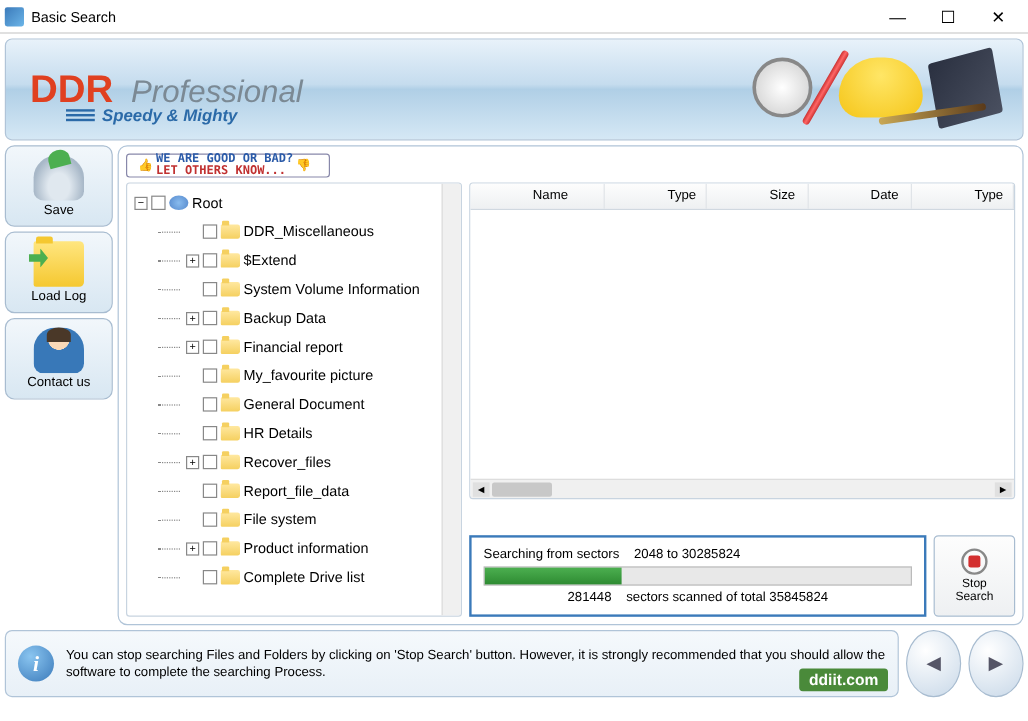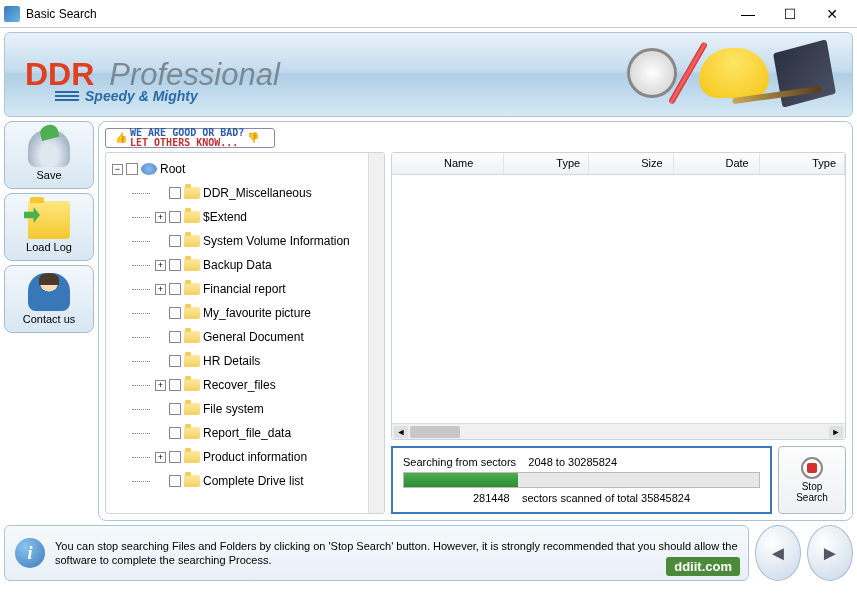--- a/index.html
+++ b/index.html
@@ -6,21 +6,21 @@
 body { background: #fff; width: 857px; height: 601px; overflow: hidden; }
 
 .titlebar { height: 28px; background: #fff; border-bottom: 1px solid #ccc; display: flex; align-items: center; padding: 0 4px; }
 .titlebar .icon { width: 16px; height: 16px; background: linear-gradient(135deg,#3b7aba,#6bb5e8); border-radius: 2px; margin-right: 6px; }
 .titlebar .title { font-size: 12px; flex: 1; }
 .titlebar .winbtn { width: 42px; height: 24px; display: flex; align-items: center; justify-content: center; font-size: 14px; cursor: pointer; }
 
 .header { height: 85px; margin: 4px; border: 1px solid #b0c4d8; border-radius: 6px; background: linear-gradient(180deg,#e8f2fa 0%,#c5dcee 45%,#b0cfe6 50%,#d5e8f5 100%); display: flex; align-items: center; padding: 0 20px; overflow: hidden; position: relative; }
 .header .logo { font-size: 32px; font-weight: bold; }
 .header .logo .d1 { color: #e04020; }
-.header .logo .pro { color: #7b8994; font-style: italic; font-weight: 400; font-size: 31px; margin-left: 6px; }
+.header .logo .pro { color: #7b8994; font-style: italic; font-weight: 400; font-size: 26px; margin-left: 6px; }
 .header .tagline { position: absolute; left: 80px; top: 55px; font-size: 14px; font-style: italic; color: #2b6aa8; font-weight: bold; }
 .header .tagline::before { content: ''; position: absolute; left: -30px; top: 7px; width: 24px; height: 2px; background: #2b6aa8; box-shadow: 0 -4px 0 #2b6aa8, 0 4px 0 #2b6aa8; }
 .header .tools { position: absolute; right: 20px; top: 5px; display: flex; gap: 8px; align-items: center; }
 .tool-mag { width: 50px; height: 50px; border-radius: 50%; border: 3px solid #888; background: radial-gradient(circle,#fff,#ccc); position: relative; }
 .tool-screw { width: 6px; height: 70px; background: linear-gradient(90deg,#c33,#f66,#c33); border-radius: 3px; transform: rotate(30deg); }
 .tool-hat { width: 70px; height: 50px; background: radial-gradient(ellipse at 50% 30%,#ffe666,#f5c518); border-radius: 35px 35px 20px 20px; position: relative; }
 .tool-book { width: 55px; height: 55px; background: linear-gradient(135deg,#2a3040,#4a5060); transform: rotate(-10deg) skewY(-5deg); border-radius: 3px; }
 .tool-pen { width: 90px; height: 6px; background: linear-gradient(90deg,#c9a855,#5a3a1a); border-radius: 3px; transform: rotate(-8deg); position: absolute; right: 10px; bottom: 10px; }
 
 .content { display: flex; height: 400px; padding: 0 4px; gap: 4px; }
@@ -68,21 +68,21 @@
 .gridscrollh { height: 16px; background: #f0f0f0; border-top: 1px solid #ddd; display: flex; align-items: center; padding: 0 2px; }
 .gridscrollh .arw { width: 14px; height: 12px; background: #e0e0e0; display:flex; align-items:center; justify-content:center; font-size:9px; }
 .gridscrollh .thumb { flex: 0 0 50px; height: 12px; background: #c8c8c8; border-radius: 2px; margin-left: 2px; }
 .gridscrollh .track { flex: 1; }
 
 .progress { border: 2px solid #3b7aba; padding: 8px 10px; font-size: 11px; }
 .progress .line1 { margin-bottom: 4px; }
 .progress .bar { height: 16px; background: #e8e8e8; border: 1px solid #bbb; margin-bottom: 4px; position: relative; }
 .progress .bar .fill { height: 100%; background: linear-gradient(180deg,#4caf50,#2e8b32); width: 32%; }
 .progress .line2 { text-align: center; }
-.progrow { display: flex; gap: 6px; align-items: stretch; }
+.progrow { display: flex; gap: 6px; align-items: stretch; margin-top: 24px; }
 .stopbtn { width: 68px; border: 1px solid #a8bcd0; border-radius: 4px; background: linear-gradient(180deg,#fdfdfd,#eef0f2); display: flex; flex-direction: column; align-items: center; justify-content: center; font-size: 10px; cursor: pointer; gap: 2px; padding: 4px; }
 .stopbtn .stopico { width: 22px; height: 22px; border: 2px solid #888; border-radius: 50%; display: flex; align-items: center; justify-content: center; }
 .stopbtn .stopico::after { content:''; width: 10px; height: 10px; background: #d32f2f; border-radius: 2px; }
 
 .footer { height: 56px; margin: 4px; display: flex; gap: 6px; align-items: stretch; }
 .hintbox { flex: 1; border: 1px solid #b0c4d8; border-radius: 6px; background: linear-gradient(180deg,#f5f9fc,#e8f0f7); display: flex; align-items: center; padding: 6px 10px; gap: 10px; font-size: 11px; position: relative; }
 .hintbox .info { width: 30px; height: 30px; border-radius: 50%; background: radial-gradient(circle at 35% 30%,#8ac5f0,#3b7aba); color: #fff; display: flex; align-items: center; justify-content: center; font-size: 18px; font-weight: bold; font-style: italic; font-family: serif; flex-shrink: 0; }
 .hintbox .badge { position: absolute; right: 8px; bottom: 4px; background: #4a8a3a; color: #fff; padding: 2px 8px; border-radius: 3px; font-size: 13px; font-weight: bold; }
 .navbtn { width: 46px; border: 1px solid #a8bcd0; border-radius: 50%; background: radial-gradient(circle at 35% 30%,#fff,#c8d8e8); display: flex; align-items: center; justify-content: center; font-size: 20px; color: #556; cursor: pointer; }
 </style>
@@ -198,27 +198,27 @@
             <div class="treeitem child">
               <span class="expand ">+</span>
     <span class="chk"></span>
     <span class="fico"></span>
     <span>Recover_files</span>
             </div>
             <div class="treeitem child">
               <span class="expand none"></span>
     <span class="chk"></span>
     <span class="fico"></span>
+    <span>Report_file_data</span>
+            </div>
+            <div class="treeitem child">
+              <span class="expand none"></span>
+    <span class="chk"></span>
+    <span class="fico"></span>
     <span>File system</span>
-            </div>
-            <div class="treeitem child">
-              <span class="expand none"></span>
-    <span class="chk"></span>
-    <span class="fico"></span>
-    <span>Report_file_data</span>
             </div>
             <div class="treeitem child">
               <span class="expand ">+</span>
     <span class="chk"></span>
     <span class="fico"></span>
     <span>Product information</span>
             </div>
             <div class="treeitem child">
               <span class="expand none"></span>
     <span class="chk"></span>

